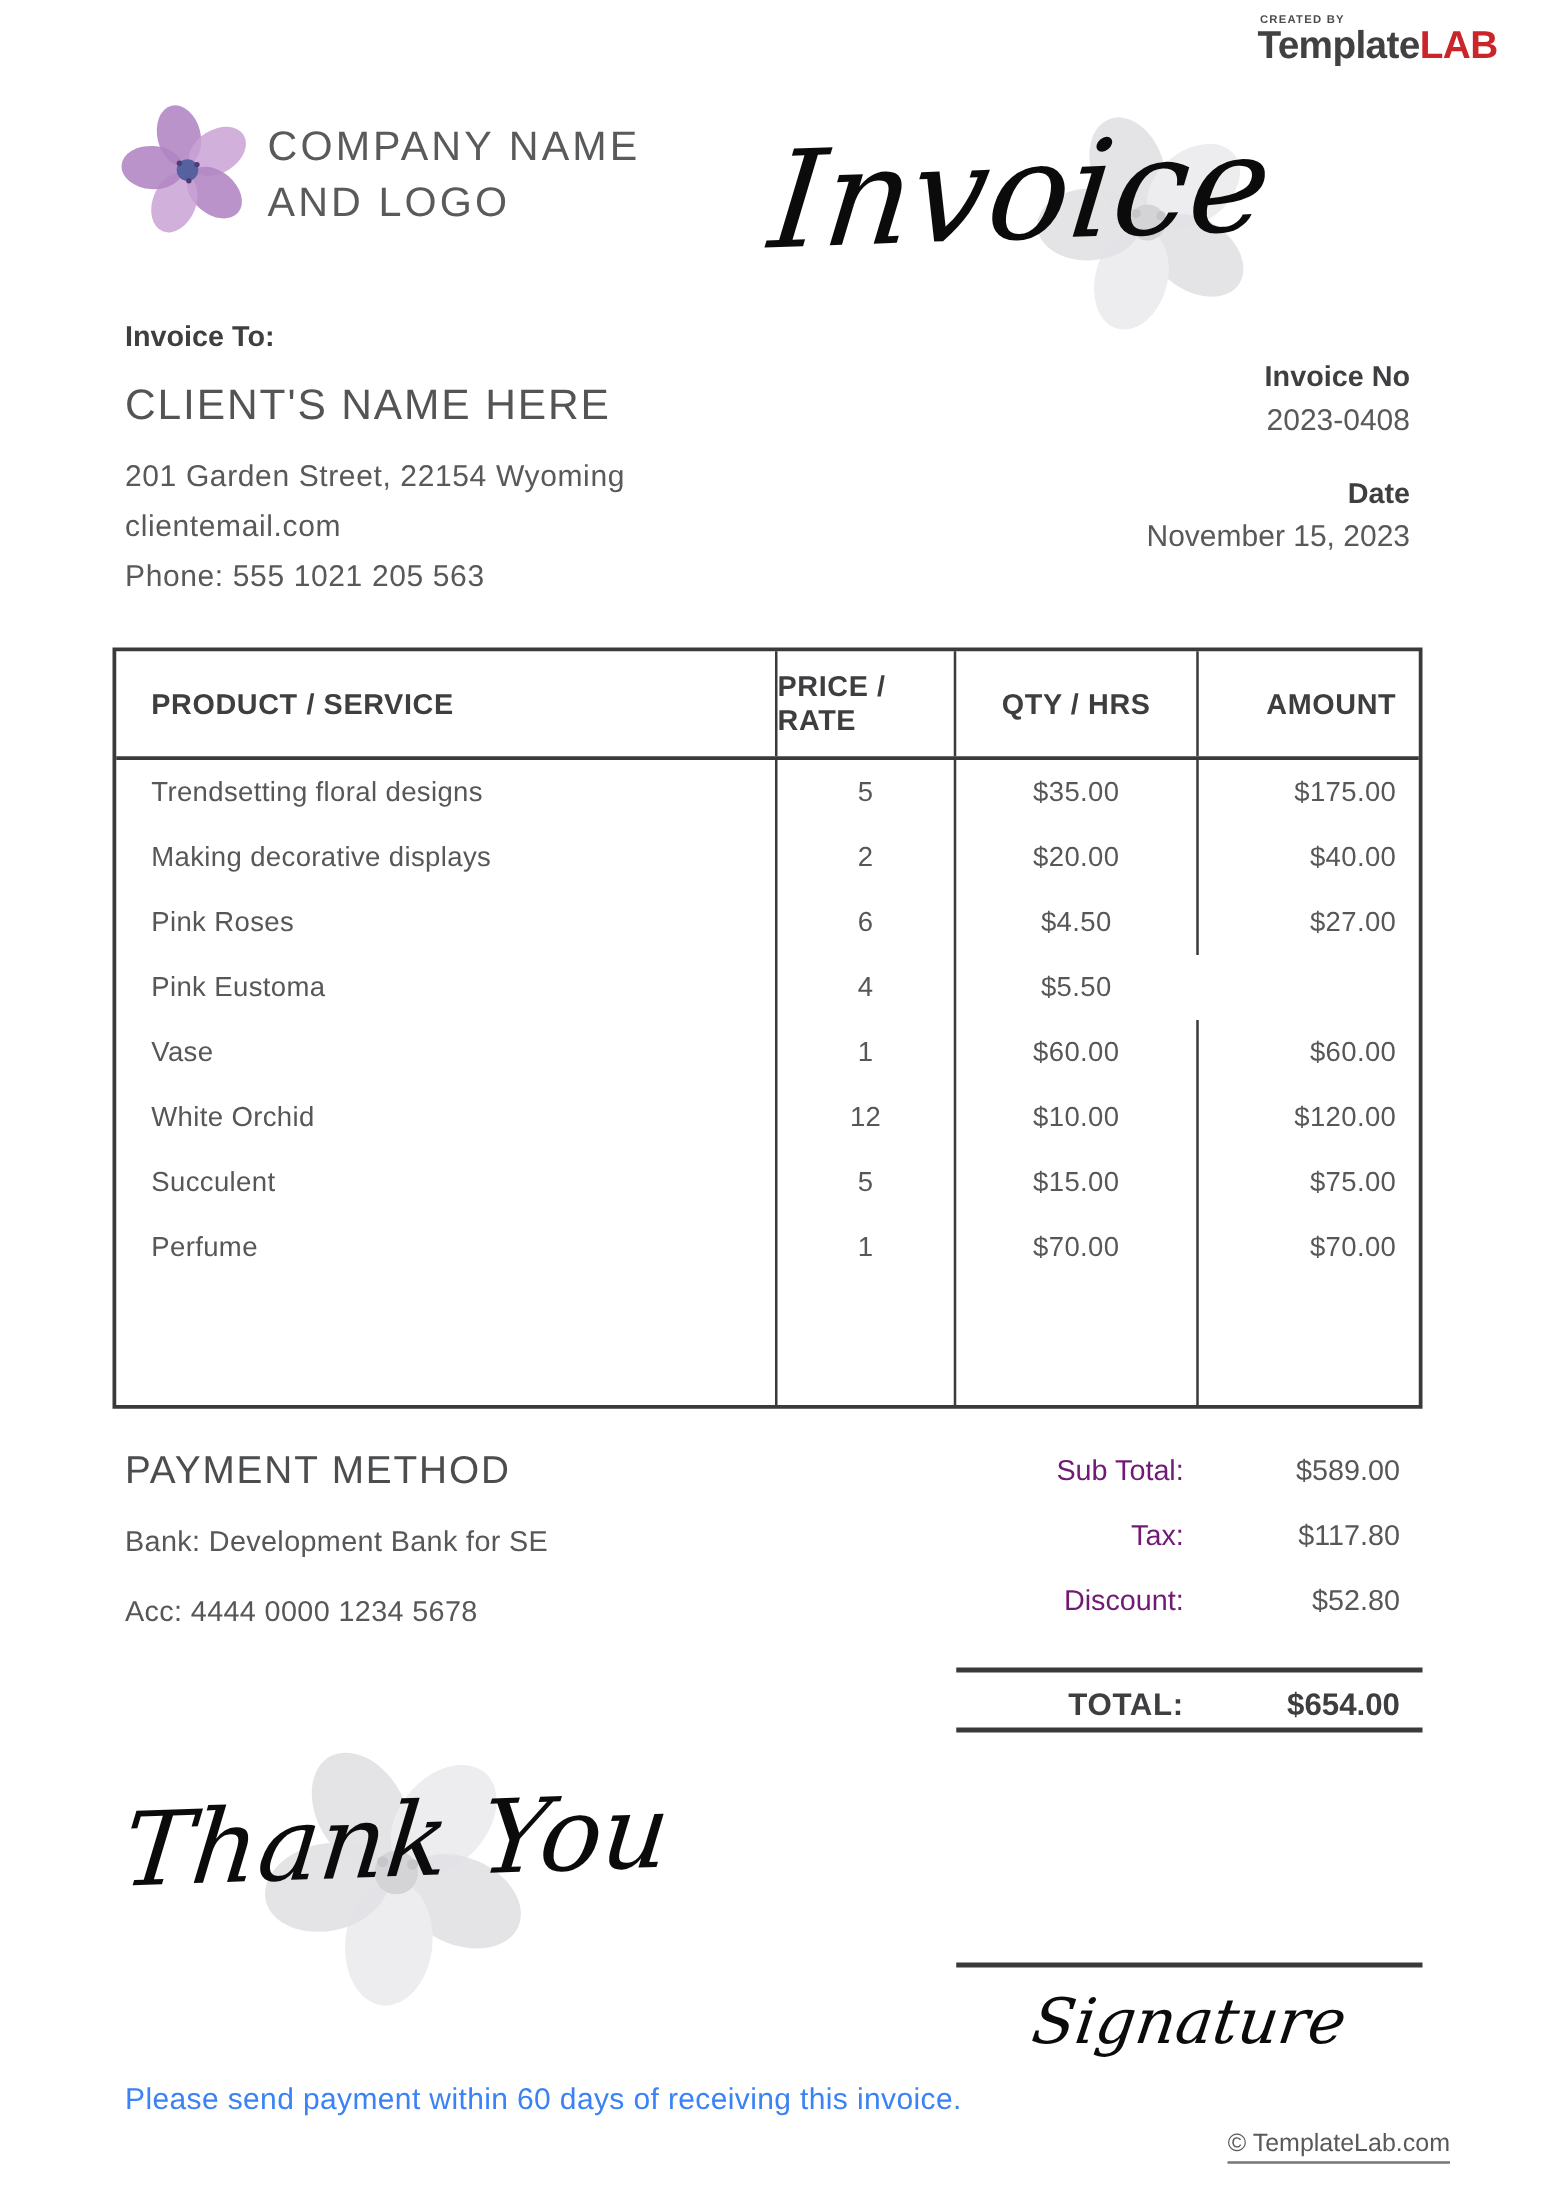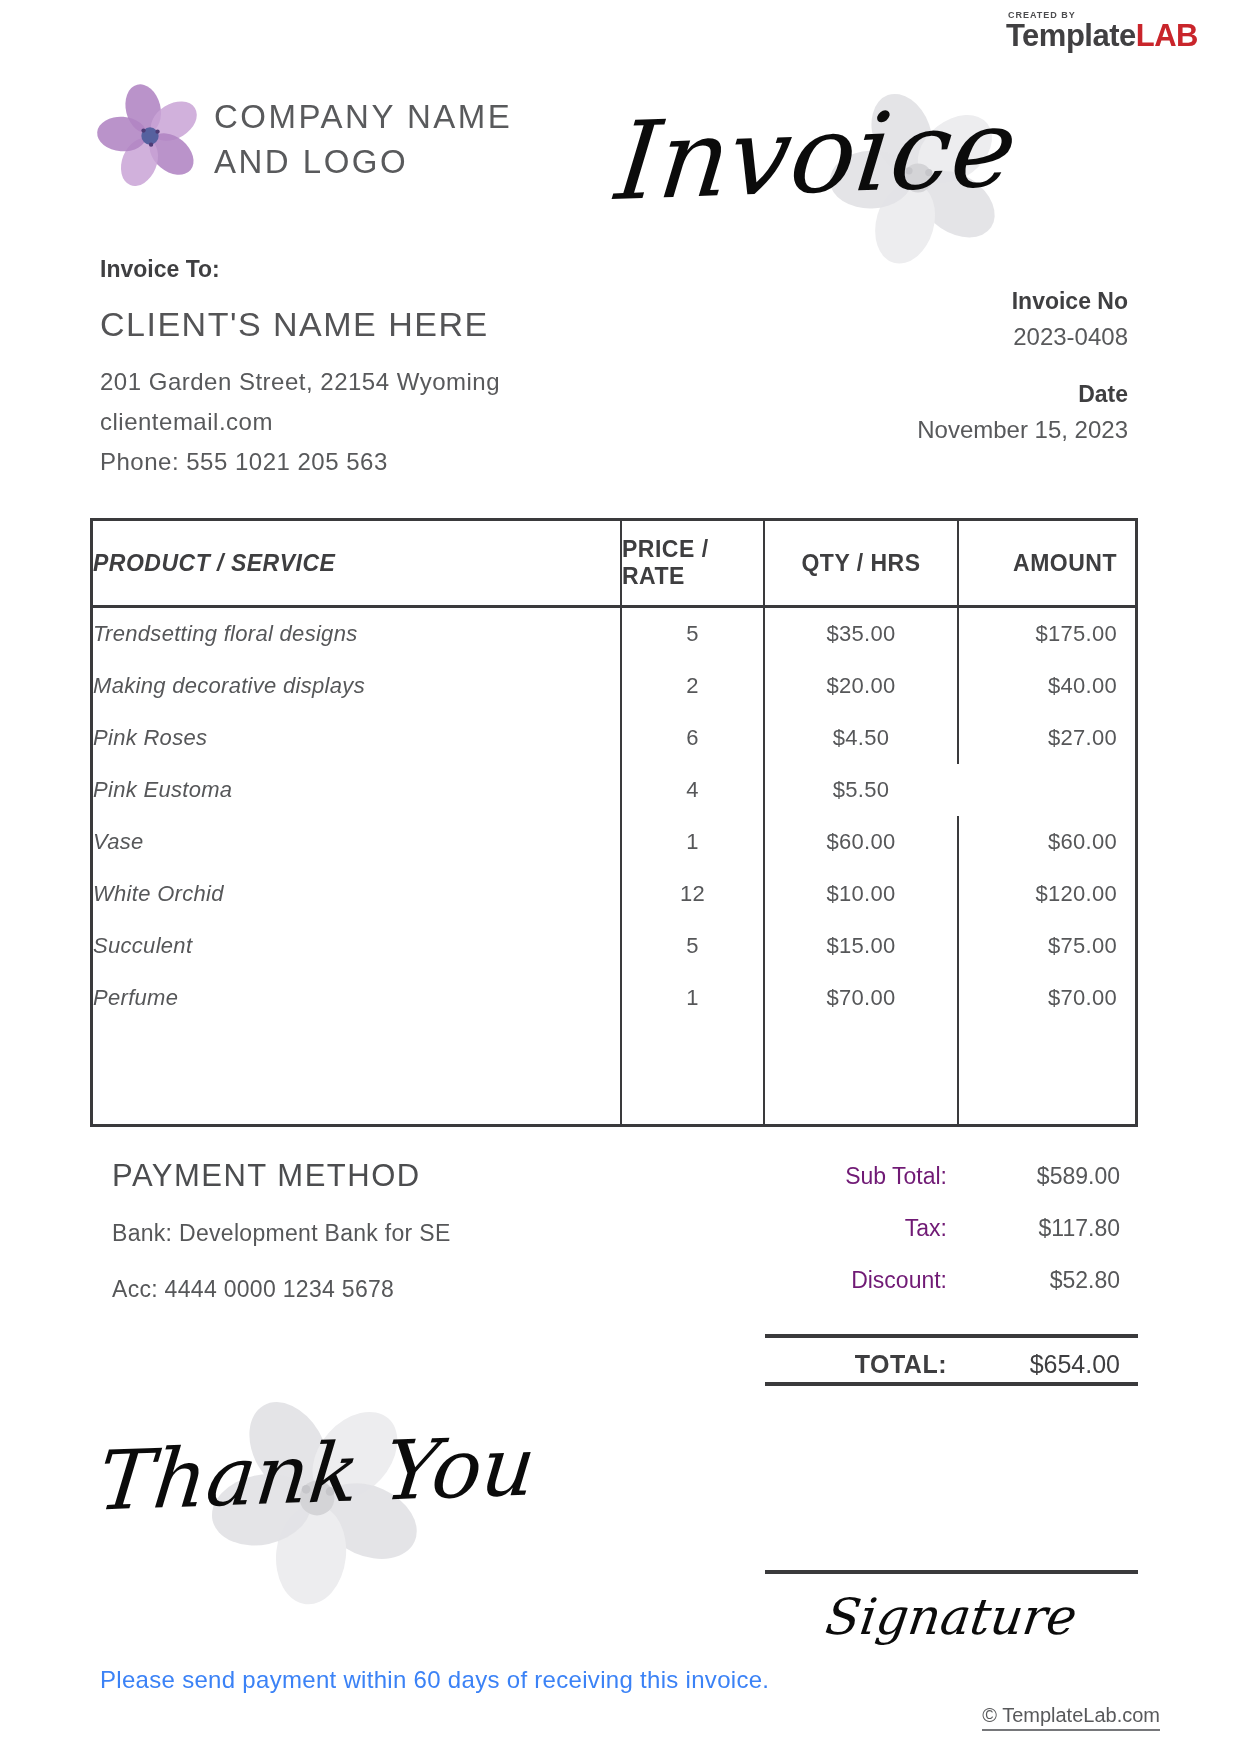--- a/index.html
+++ b/index.html
@@ -72,43 +72,43 @@
     width: 1048px; height: 609px;
     border: 3px solid #3a3a3c;
     display: flex; flex-direction: column;
   }
   .trow { display: grid; grid-template-columns: 527px 143px 194px 1fr; }
   .thead { height: 87px; border-bottom: 3px solid #3a3a3c; }
   .titem { height: 52px; }
   .tfiller { flex: 1 1 auto; }
   .cell { display: flex; align-items: center; overflow: hidden; }
   .c2, .c3, .c4 { border-left: 2px solid #3a3a3c; }
-  .cell.prod { justify-content: flex-start; font-style: italic; }
+  .cell.prod { padding-left: 28px; justify-content: flex-start; }
   .cell.qty { justify-content: center; }
   .cell.price { justify-content: center; }
   .cell.amt { justify-content: flex-end; padding-right: 18px; }
   .thead .cell { font-size: 23px; font-weight: bold; color: #3e3e40; letter-spacing: 0.5px; }
   .titem .cell { font-size: 22px; color: #565759; letter-spacing: 0.3px; }
 
   
-  .payment { position: absolute; left: 100px; top: 1158px; color: #565759; margin-left: 12px; }
+  .payment { position: absolute; left: 100px; top: 1158px; color: #565759; }
   .payment .ptitle { font-size: 31px; letter-spacing: 1.5px; color: #4c4d4f; margin-bottom: 26px; }
   .payment .pline { font-size: 23px; letter-spacing: 0.3px; margin-bottom: 29px; }
 
   
   .totals { position: absolute; left: 600px; top: 1163px; width: 538px; }
   .totals .trow2 { position: relative; height: 52px; }
   .totals .tlabel { position: absolute; right: 191px; font-size: 23px; color: #701a75; }
   .totals .tvalue { position: absolute; right: 18px; font-size: 23px; color: #565759; }
   .grand-total {
     position: absolute; left: 765px; top: 1334px; width: 373px; height: 52px;
     border-top: 4px solid #3a3a3c; border-bottom: 4px solid #3a3a3c;
   }
   .grand-total .glabel { position: absolute; right: 191px; top: 12px; font-size: 25px; font-weight: bold; color: #3e3e40; letter-spacing: 0.5px; }
-  .grand-total .gvalue { position: absolute; right: 18px; top: 12px; font-size: 25px; font-weight: normal; color: #3e3e40; }
+  .grand-total .gvalue { position: absolute; right: 18px; top: 12px; font-size: 25px; font-weight: bold; color: #3e3e40; }
 
   
   .signature-line { position: absolute; left: 765px; top: 1570px; width: 373px; height: 4px; background: #3a3a3c; }
 
   
   .note { position: absolute; left: 100px; top: 1666px; font-size: 24px; color: #3b82f6; letter-spacing: 0.3px; }
   .copyright {
     position: absolute; right: 80px; top: 1704px;
     font-size: 20px; color: #58595b;
     border-bottom: 2px solid #76777a; padding-bottom: 2px;

